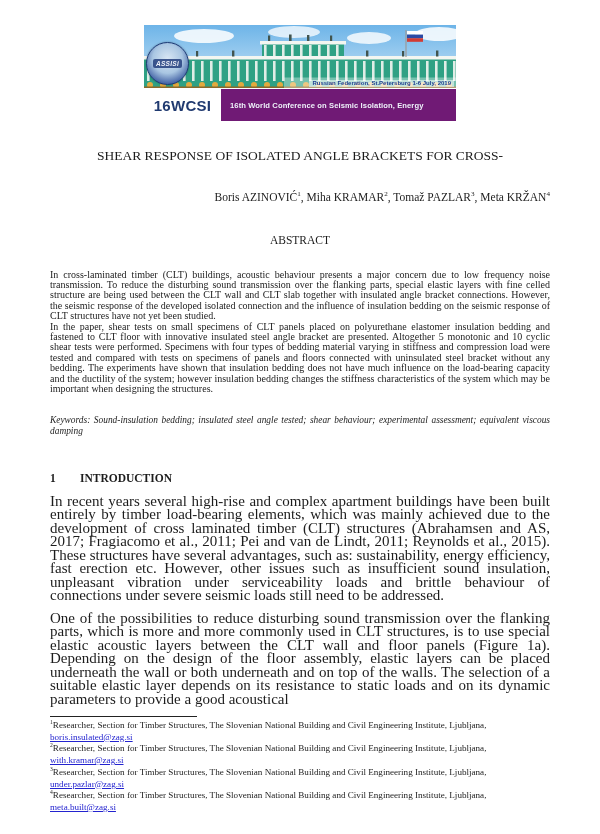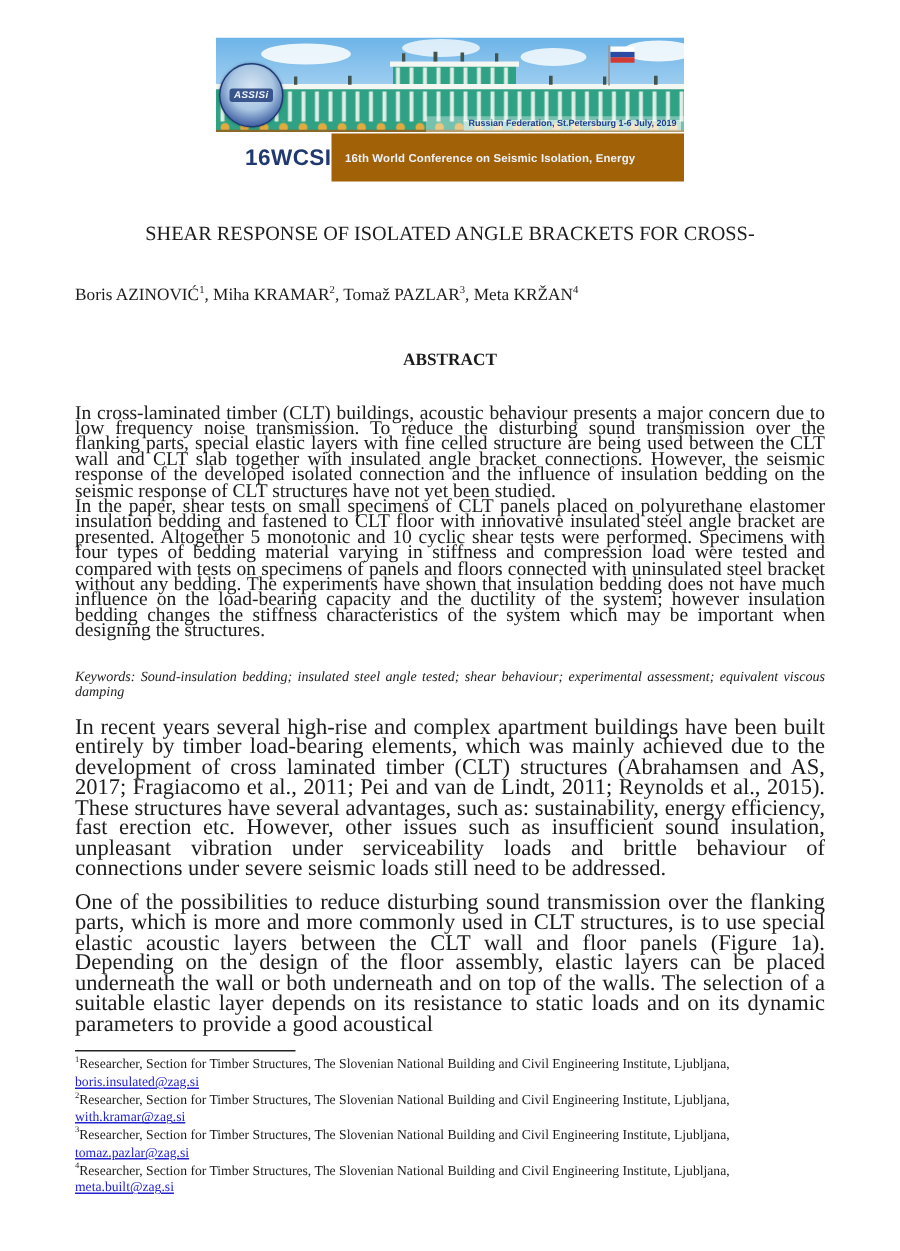--- a/index.html
+++ b/index.html
@@ -22,34 +22,34 @@
   }
   .assisi-logo span {
     font-size:6.5px; font-weight:bold; font-style:italic; color:#f0f4fb;
     background:rgba(36,64,126,.85); padding:1px 3px; border-radius:2px; letter-spacing:.3px;
   }
   .photo-caption {
     position:absolute; right:2px; bottom:1px; font-size:6px; font-weight:bold;
     color:#1e3f8f; background:rgba(255,255,255,.55); padding:0 3px 1px; white-space:nowrap;
   }
   .banner-row { display:flex; height:32px; margin-top:1px; }
-  .acronym-cell { width:77px; display:flex; align-items:center; justify-content:flex-end; }
+  .acronym-cell { width:77px; display:flex; align-items:center; justify-content:center; }
   .acronym { font-size:15px; font-weight:bold; color:#203a70; letter-spacing:.3px; }
   .conf-box {
-    flex:1; background:#a16207; color:#eef2fa; display:flex; flex-direction:column;
+    flex:1; background:#701a75; color:#eef2fa; display:flex; flex-direction:column;
     justify-content:center; padding-left:9px; row-gap:16px;
   }
   .conf-line { font-size:7.6px; font-weight:bold; letter-spacing:.1px; }
 
   
   .title { margin-top:27px; text-align:center; font-weight:normal; font-size:13.5px; line-height:16.5px; }
-  .authors { margin-top:26px; text-align:left; font-size:11.5px; }
+  .authors { margin-top:26px; text-align:right; font-size:11.5px; }
   sup { font-size:.62em; line-height:0; }
-  .abstract-heading { margin-top:31px; text-align:center; font-weight:bold; font-size:11.5px; }
-  .abstract-text { margin-top:24px; font-size:13px; line-height:10.4px; text-align:justify; }
+  .abstract-heading { margin-top:31px; text-align:center; font-weight:normal; font-size:11.5px; }
+  .abstract-text { margin-top:24px; font-size:10px; line-height:10.4px; text-align:justify; }
   .abstract-text div { margin:0; }
   .keywords { margin-top:21px; font-style:italic; font-size:9.4px; line-height:10.6px; text-align:justify; }
 
   
   .section-heading { margin-top:35px; font-weight:bold; font-size:11.5px; }
   .section-number { display:inline-block; width:30px; }
   .body-para { margin-top:11px; font-size:15px; line-height:13.5px; text-align:justify; }
   .body-para + .body-para { margin-top:9px; }
 
   
@@ -142,24 +142,27 @@
 
     <div class="authors"><span>Boris AZINOVIĆ<sup>1</sup></span>, <span>Miha KRAMAR<sup>2</sup></span>, <span>Tomaž PAZLAR<sup>3</sup></span>, <span>Meta KRŽAN<sup>4</sup></span></div>
 
     <div class="abstract-heading">ABSTRACT</div>
     <div class="abstract-text">
       <div>In cross-laminated timber (CLT) buildings, acoustic behaviour presents a major concern due to low frequency noise transmission. To reduce the disturbing sound transmission over the flanking parts, special elastic layers with fine celled structure are being used between the CLT wall and CLT slab together with insulated angle bracket connections. However, the seismic response of the developed isolated connection and the influence of insulation bedding on the seismic response of CLT structures have not yet been studied.</div>
       <div>In the paper, shear tests on small specimens of CLT panels placed on polyurethane elastomer insulation bedding and fastened to CLT floor with innovative insulated steel angle bracket are presented. Altogether 5 monotonic and 10 cyclic shear tests were performed. Specimens with four types of bedding material varying in stiffness and compression load were tested and compared with tests on specimens of panels and floors connected with uninsulated steel bracket without any bedding. The experiments have shown that insulation bedding does not have much influence on the load-bearing capacity and the ductility of the system; however insulation bedding changes the stiffness characteristics of the system which may be important when designing the structures.</div>
     </div>
     <div class="keywords">Keywords: Sound-insulation bedding; insulated steel angle tested; shear behaviour; experimental assessment; equivalent viscous damping</div>
 
+    <div class="section-heading">
+      <span class="section-number">1</span><span>INTRODUCTION</span>
+    </div>
     <div class="body-para">In recent years several high-rise and complex apartment buildings have been built entirely by timber load-bearing elements, which was mainly achieved due to the development of cross laminated timber (CLT) structures (Abrahamsen and AS, 2017; Fragiacomo et al., 2011; Pei and van de Lindt, 2011; Reynolds et al., 2015). These structures have several advantages, such as: sustainability, energy efficiency, fast erection etc. However, other issues such as insufficient sound insulation, unpleasant vibration under serviceability loads and brittle behaviour of connections under severe seismic loads still need to be addressed.</div>
     <div class="body-para">One of the possibilities to reduce disturbing sound transmission over the flanking parts, which is more and more commonly used in CLT structures, is to use special elastic acoustic layers between the CLT wall and floor panels (Figure 1a). Depending on the design of the floor assembly, elastic layers can be placed underneath the wall or both underneath and on top of the walls. The selection of a suitable elastic layer depends on its resistance to static loads and on its dynamic parameters to provide a good acoustical</div>
 
     <div class="footnote-rule"></div>
     <div class="footnotes">
         <div class="footnote"><sup>1</sup>Researcher, Section for Timber Structures, The Slovenian National Building and Civil Engineering Institute, Ljubljana,<br><a class="email-link">boris.insulated@zag.si</a></div>
         <div class="footnote"><sup>2</sup>Researcher, Section for Timber Structures, The Slovenian National Building and Civil Engineering Institute, Ljubljana,<br><a class="email-link">with.kramar@zag.si</a></div>
-        <div class="footnote"><sup>3</sup>Researcher, Section for Timber Structures, The Slovenian National Building and Civil Engineering Institute, Ljubljana,<br><a class="email-link">tomaz.pazlar@zag.si</a></div>
+        <div class="footnote"><sup>3</sup>Researcher, Section for Timber Structures, The Slovenian National Building and Civil Engineering Institute, Ljubljana,<br><a class="email-link">under.pazlar@zag.si</a></div>
         <div class="footnote"><sup>4</sup>Researcher, Section for Timber Structures, The Slovenian National Building and Civil Engineering Institute, Ljubljana,<br><a class="email-link">meta.built@zag.si</a></div>
       </div>
   </div>
 </div>
 
 </body></html>

